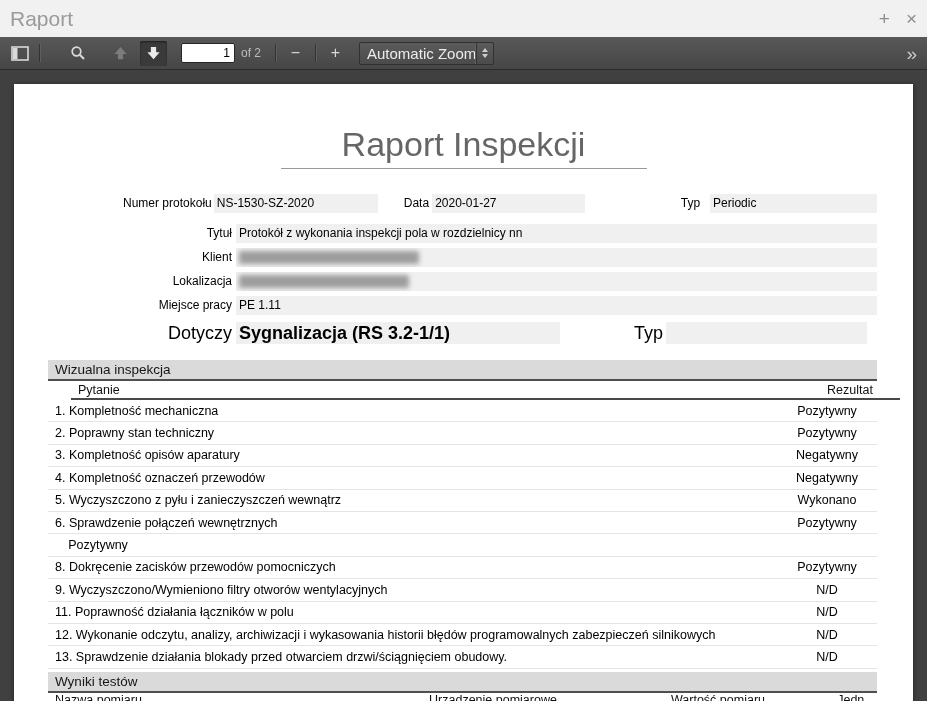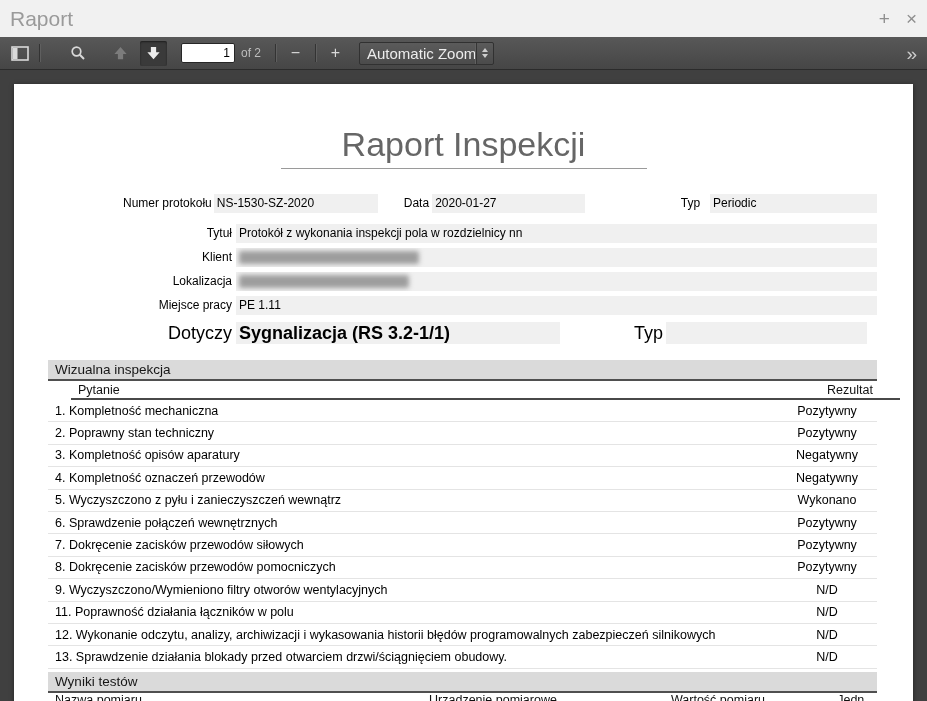--- a/index.html
+++ b/index.html
@@ -224,21 +224,20 @@
       </div>
       <div class="insp-row">
         <span class="q">5. Wyczyszczono z pyłu i zanieczyszczeń wewnątrz</span>
         <span class="r">Wykonano</span>
       </div>
       <div class="insp-row">
         <span class="q">6. Sprawdzenie połączeń wewnętrznych</span>
         <span class="r">Pozytywny</span>
       </div>
       <div class="insp-row">
-        <span class="q">7. Dokręcenie zacisków przewodów siłowych</span>
         <span class="r">Pozytywny</span>
       </div>
       <div class="insp-row">
         <span class="q">8. Dokręcenie zacisków przewodów pomocniczych</span>
         <span class="r">Pozytywny</span>
       </div>
       <div class="insp-row">
         <span class="q">9. Wyczyszczono/Wymieniono filtry otworów wentylacyjnych</span>
         <span class="r">N/D</span>
       </div>

